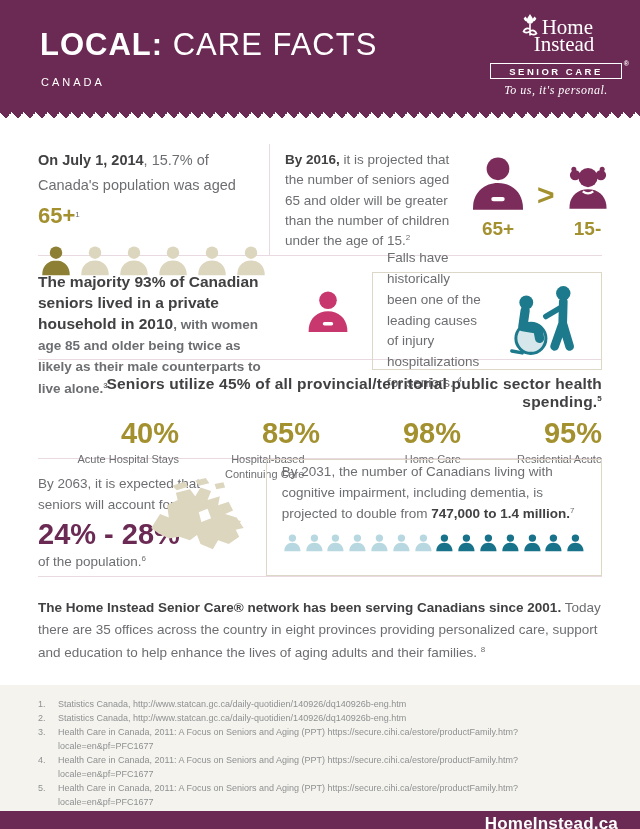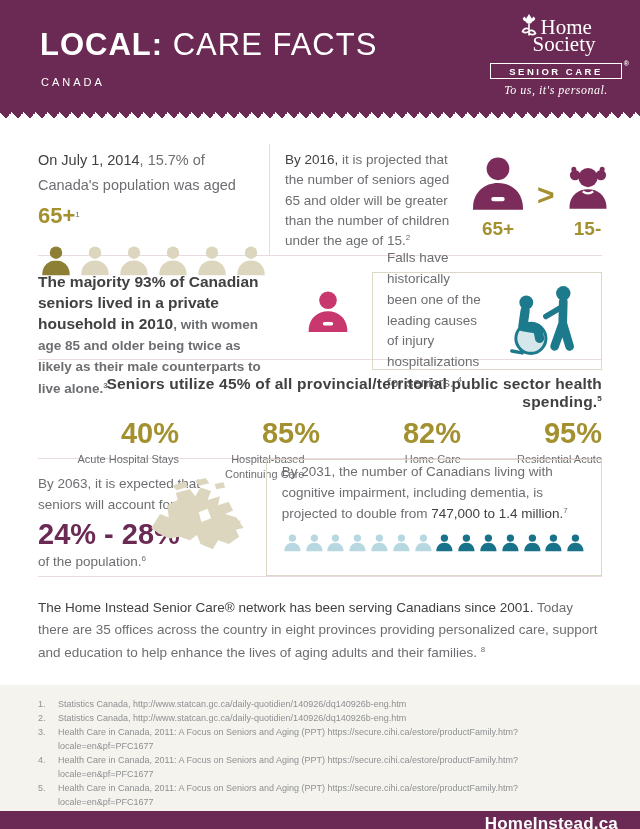--- a/index.html
+++ b/index.html
@@ -6,21 +6,21 @@
     --purple:#6b2a53; --purple-deep:#511f40; --icon-purple:#7c2c5a;
     --gold:#a3902f; --olive:#8d7f33; --tan:#ddd6bf;
     --pink:#c8376d; --teal:#1d7a8c; --teal-dark:#17728a; --teal-light:#b7d8e0;
     --wheel:#d6e7ec; --ink:#414042; --gray:#6d6e71; --lgray:#8e9093;
     --rule:#e9dae2; --boxborder:#ddd7c8; --band:#f5f3ed;
   }
   *{margin:0;padding:0;box-sizing:border-box;}
   html,body{width:640px;height:829px;overflow:hidden;background:#fff;
     font-family:"Liberation Sans",sans-serif;-webkit-font-smoothing:antialiased;}
   .sup{font-size:8px;vertical-align:super;line-height:0;}
-  .ink{color:var(--ink);font-weight:normal;}
+  .ink{color:var(--ink);font-weight:bold;}
   
   .header{position:relative;height:112px;background:var(--purple);color:#fff;}
   .zigzag{height:6px;background:conic-gradient(from 315deg at 50% 100%,var(--purple) 90deg,#0000 0) 0 0/12px 6px repeat-x;}
   .title{position:absolute;left:40px;top:27px;font-size:31px;letter-spacing:1px;font-weight:300;white-space:nowrap;}
   .title b{font-weight:bold;}
   .subtitle{position:absolute;left:41px;top:76px;font-size:11px;letter-spacing:3px;}
   .logo{position:absolute;right:18px;top:13px;width:132px;text-align:center;color:#fff;}
   .logo-top{display:flex;justify-content:center;align-items:flex-start;}
   .logo-words{font-family:"Liberation Serif",serif;font-size:21px;line-height:.82;text-align:left;margin-top:6px;}
   .logo-words div:last-child{margin-left:-8px;}
@@ -101,21 +101,21 @@
   <div class="logo">
     <div class="logo-top">
       <svg class="tulip" viewBox="0 0 24 36">
         <path fill="#fff" d="M12 1 C10.6 4 8.8 4.6 8.8 7.6 a3.2 3.2 0 0 0 6.4 0 C15.2 4.6 13.4 4 12 1 z"></path>
         <path fill="#fff" d="M7.6 3.4 q2.3 2.2 1.9 5.3 q-2.9 -0.4 -3.9 -3 q0.8 -1.7 2 -2.3 z"></path>
         <path fill="#fff" d="M16.4 3.4 q-2.3 2.2 -1.9 5.3 q2.9 -0.4 3.9 -3 q-0.8 -1.7 -2 -2.3 z"></path>
         <path fill="none" stroke="#fff" stroke-width="1.6" stroke-linecap="round" d="M12 11 V22 M12 16 q-4.5 -2 -6.5 2.5 q3.5 2.5 6.5 -0.5 M12 18 q4.5 -2 6.5 2.5 q-3.5 2.5 -6.5 -0.5"></path>
       </svg>
       <div class="logo-words">
         <div>Home</div>
-        <div>Society</div>
+        <div>Instead</div>
       </div>
     </div>
     <div class="logo-banner"><span>SENIOR CARE</span><span class="reg">®</span></div>
     <div class="logo-tagline">To us, it's personal.</div>
   </div>
 </div>
 <div class="zigzag"></div>
 
 <div class="content">
 
@@ -206,21 +206,21 @@
     <div class="stats">
       <div class="stat">
         <div class="stat-val">40%</div>
         <div class="stat-label">Acute Hospital Stays</div>
       </div>
       <div class="stat">
         <div class="stat-val">85%</div>
         <div class="stat-label" style="max-width:110px;margin:2px auto 0">Hospital-based Continuing Care</div>
       </div>
       <div class="stat">
-        <div class="stat-val">82%</div>
+        <div class="stat-val">98%</div>
         <div class="stat-label">Home Care</div>
       </div>
       <div class="stat">
         <div class="stat-val">95%</div>
         <div class="stat-label">Residential Acute</div>
       </div>
     </div>
   </div>
 
   <div class="row row4">

